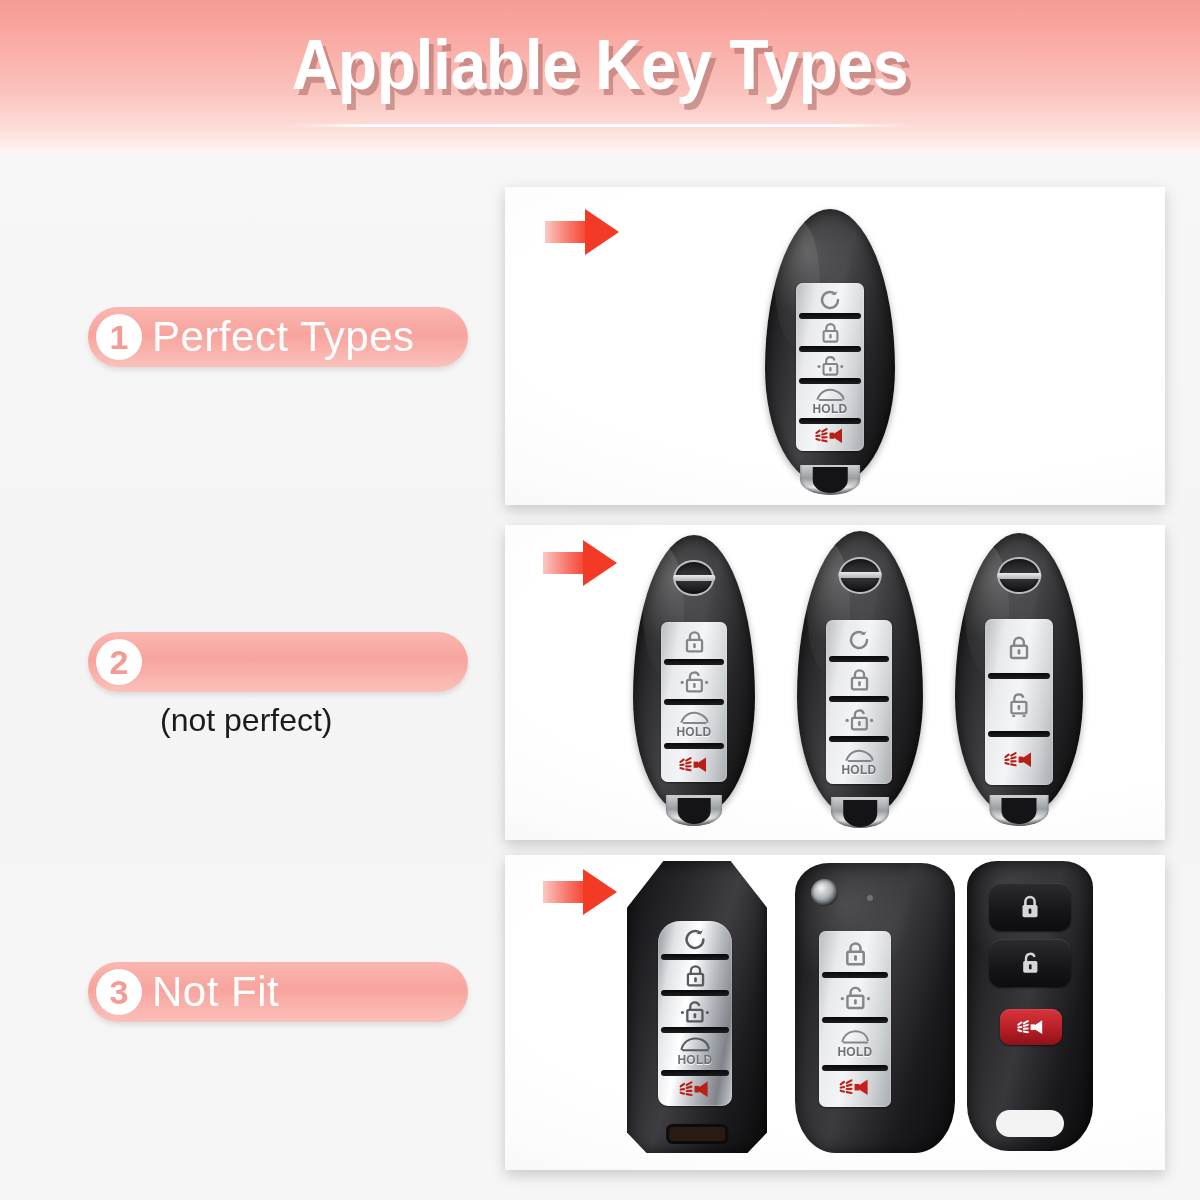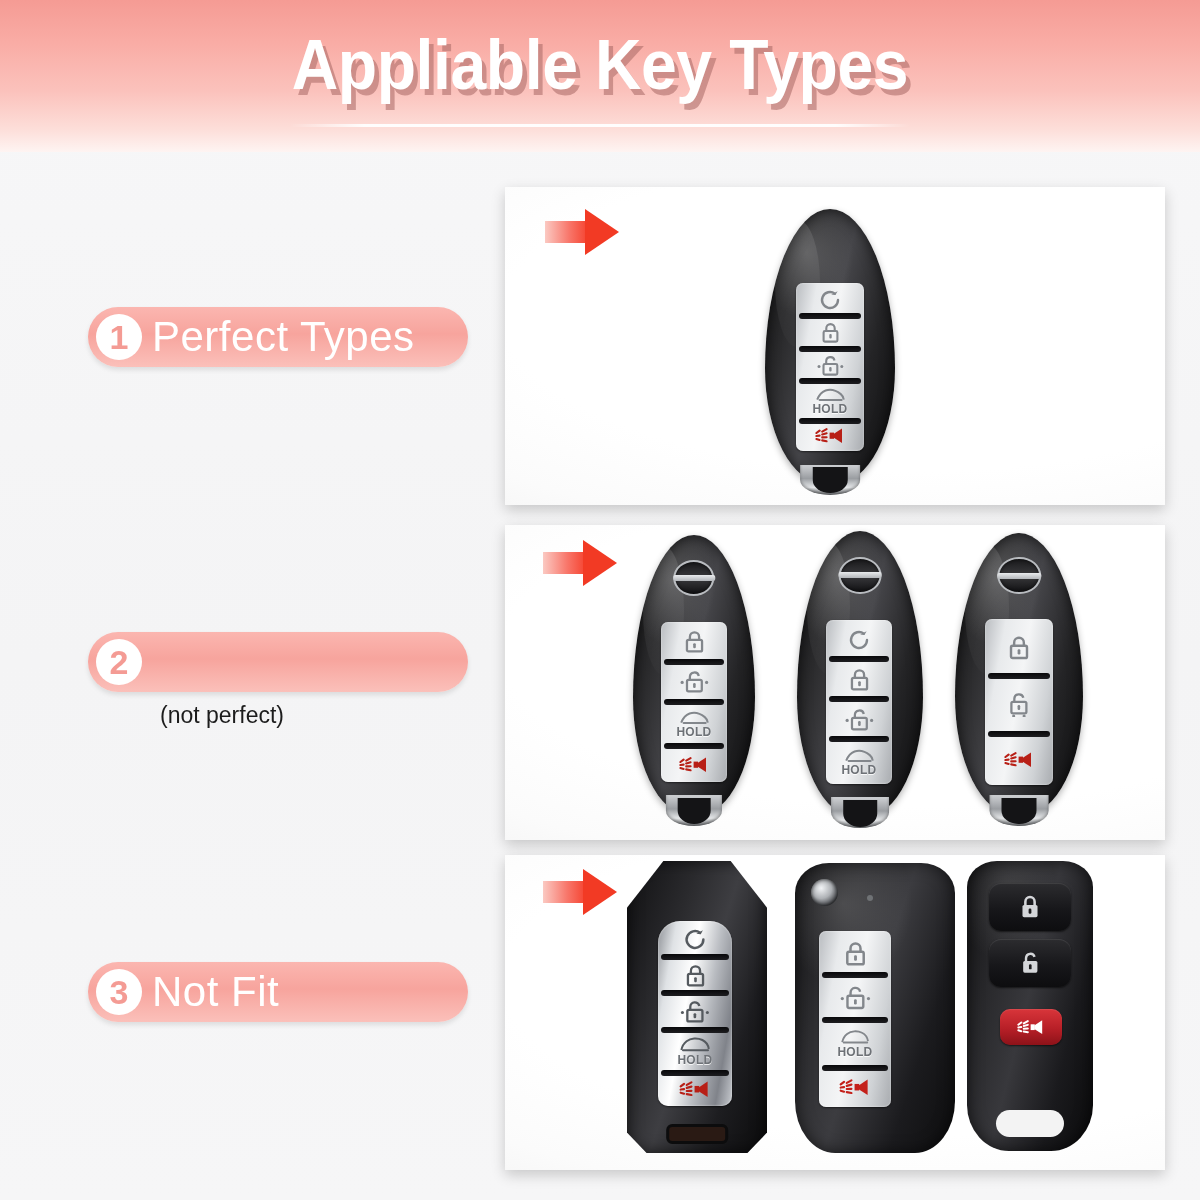--- a/index.html
+++ b/index.html
@@ -73,21 +73,21 @@
     font-size: 42px;
     font-weight: normal;
     line-height: 1;
     white-space: nowrap;
     letter-spacing: 0.5px;
   }
   .badge-sub {
     margin-top: 10px;
     margin-left: 72px;
     color: #1c1c1c;
-    font-size: 23px;
+    font-size: 32px;
     line-height: 1.15;
     white-space: nowrap;
   }
 
   
   .panel {
     position: absolute;
     background: #ffffff;
     box-shadow: 0 5px 13px rgba(0,0,0,0.19);
     overflow: hidden;

